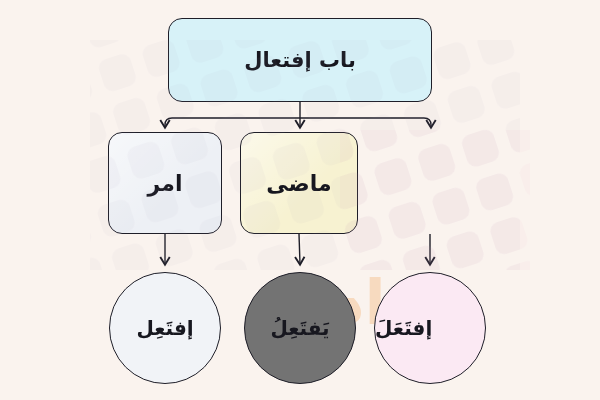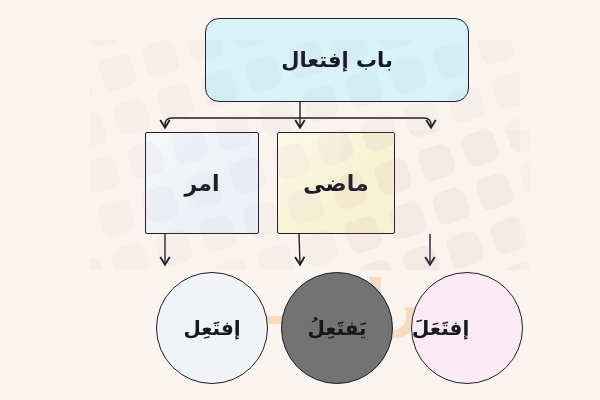--- a/index.html
+++ b/index.html
@@ -28,45 +28,44 @@
   }
   .connectors{z-index:2;}
   .node{
     position:absolute;
     box-sizing:border-box;
     border:1.6px solid #1e1e28;
     display:flex;align-items:center;justify-content:center;
     z-index:3;
     direction:rtl;
     color:#17171f;
-    margin-left:37px;
   }
   .title-node{
     left:168px;top:18px;width:264px;height:84px;
     border-radius:14px;
     font-size:21px;font-weight:bold;
   }
   .box{
     top:132px;height:102px;
-    border-radius:2px;
+    border-radius:14px;
     font-size:22px;font-weight:bold;
     background-image:linear-gradient(135deg, rgba(255,255,255,.55), rgba(255,255,255,0) 60%);
   }
   .box-past{left:373px;width:115px;}
   .box-present{left:240px;width:118px;}
   .box-imperative{left:108px;width:114px;}
   .circle{
     top:272px;width:112px;height:112px;
     border-radius:50%;
     border-width:1.4px;
     font-size:20px;font-weight:bold;
   }
   .circle-past{left:374px;}
   .circle-present{left:244px;}
-  .circle-imperative{left:119px;}
+  .circle-imperative{left:109px;}
   
   .tiles{z-index:4;}
   .lbl{pointer-events:none;}
 </style>
 </head>
 <body>
 
 <div class="stage">
 
   <div class="wm-text lbl" style="color: rgb(242, 166, 94);">فرادــــ</div>

